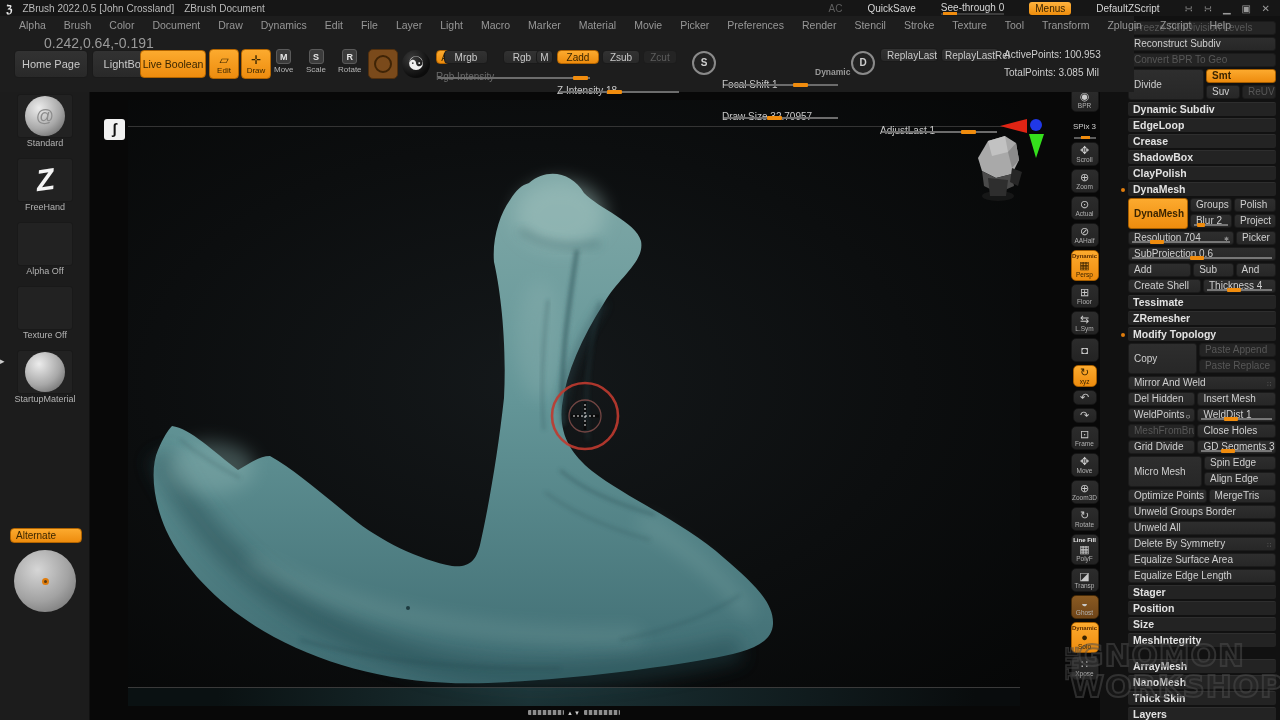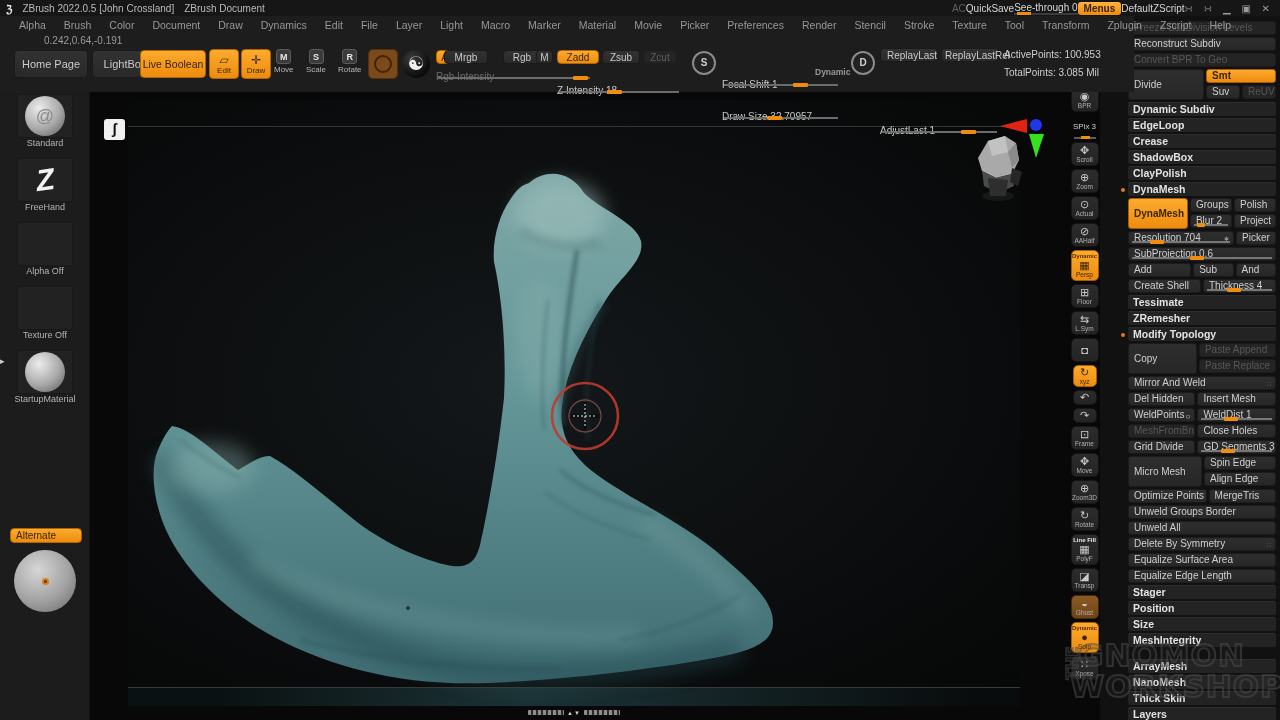--- a/index.html
+++ b/index.html
@@ -3,34 +3,34 @@
 <meta charset="utf-8">
 <style>
   *{margin:0;padding:0;box-sizing:border-box;font-family:"Liberation Sans",sans-serif;-webkit-font-smoothing:antialiased}
   html,body{width:1280px;height:720px;background:#000;overflow:hidden;position:relative}
   .abs{position:absolute}
 
   
   #titlebar{left:0;top:0;width:1280px;height:16px;background:#161616;color:#b9b9b9;font-size:10px;display:flex;align-items:center;gap:10px;padding:0 6px;z-index:40}
   #titlebar .logo{color:#e8e8e8;font-weight:bold;font-size:11px}
   #titlebar .stat::before{content:"• ";color:#c9c9c9}
-  #titlebar .right{margin-left:auto;display:flex;align-items:center;gap:0}
+  #titlebar .right{margin-left:auto;display:flex;align-items:center;gap:25px}
   .tb-btn{color:#d6d6d6}
-  .tb-menus{background:linear-gradient(#ffb33e,#ee8d0c);color:#3a2400;border-radius:3px;padding:0 6px;height:13px;line-height:13px;font-weight:bold}
+  .tb-menus{background:linear-gradient(#ffb33e,#ee8d0c);color:#3a2400;border-radius:3px;padding:0 6px;height:13px;line-height:13px;font-weight:normal}
   .tb-dim{color:#5f5f5f}
   .seethrough{position:relative;padding-bottom:2px}
   .seethrough .trk{position:absolute;left:0;bottom:0;width:100%;height:2px;background:#3c3c3c}
   .seethrough .hnd{position:absolute;bottom:0;width:14px;height:3px;background:#f08c0e}
   .winglyphs{color:#9a9a9a;letter-spacing:4px}
 
   
   #menubar{left:0;top:16px;width:1134px;height:18px;background:#1d1d1d;display:flex;align-items:center;padding-left:10px;z-index:30}
   .menu-item{color:#979797;font-size:10.5px;padding:0 9px;font-weight:normal}
   #shelf{left:0;top:34px;width:1134px;height:58px;background:#1d1d1d;z-index:30}
-  #coords{left:44px;top:1px;font-size:10px;color:#9a9a9a}
+  #coords{left:44px;top:1px;font-size:14px;color:#9a9a9a}
   .btn{background:linear-gradient(#323232,#292929);border:1px solid #1a1a1a;border-radius:4px;color:#c9c9c9;text-align:center}
   .btn.orange{background:linear-gradient(#fcaa2e,#ee8c0e);color:#3a2600;border-color:#b26400}
   .btn.dim{color:#5d5d5d}
   .shelf-big{height:28px;line-height:26px;font-size:11px}
   .tool-tile{width:30px;height:30px;display:flex;flex-direction:column;align-items:center;justify-content:center;font-size:8px;gap:0}
   .tool-tile .g{font-size:12px;line-height:12px}
   .mod-ico{display:flex;flex-direction:column;align-items:center;color:#b5b5b5;font-size:8px;gap:1px}
   .mod-ico .badge{width:15px;height:15px;background:#3b3b3b;border:1px solid #5a5a5a;border-radius:3px;color:#e6e6e6;font-size:9px;font-weight:bold;text-align:center;line-height:14px}
   .small-btn{height:14px;line-height:13px;font-size:10px;padding:0 6px}
   .slider{position:relative}

